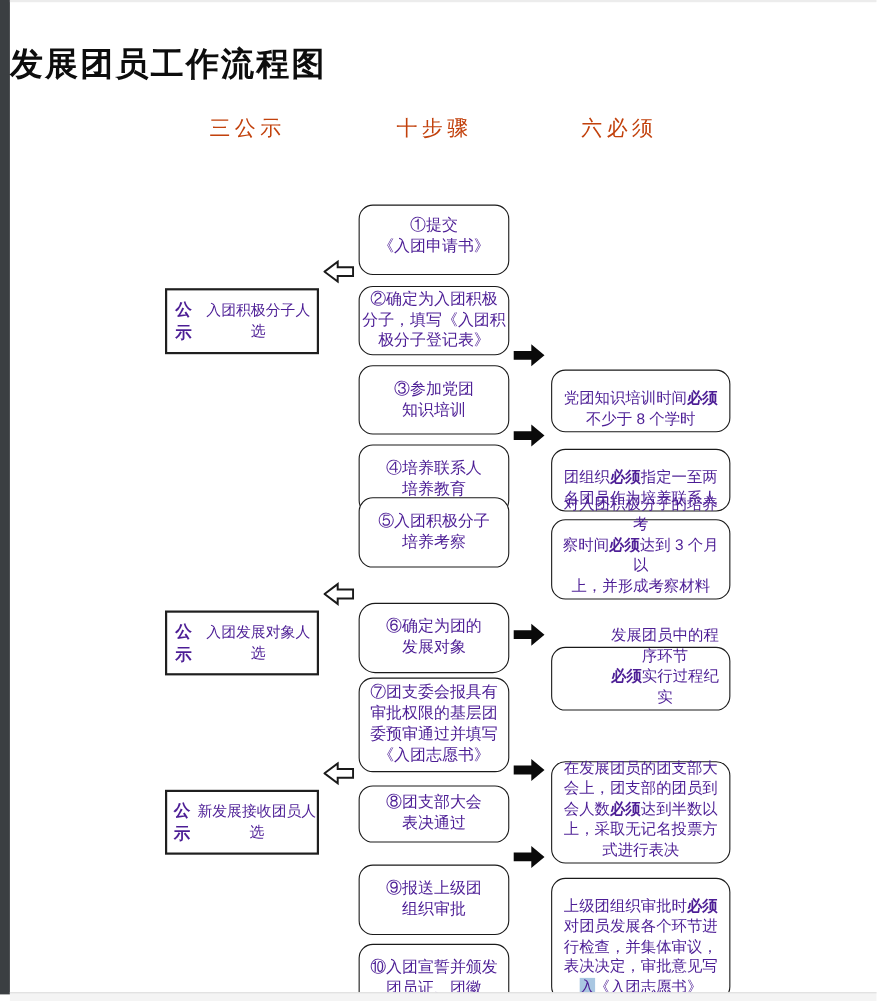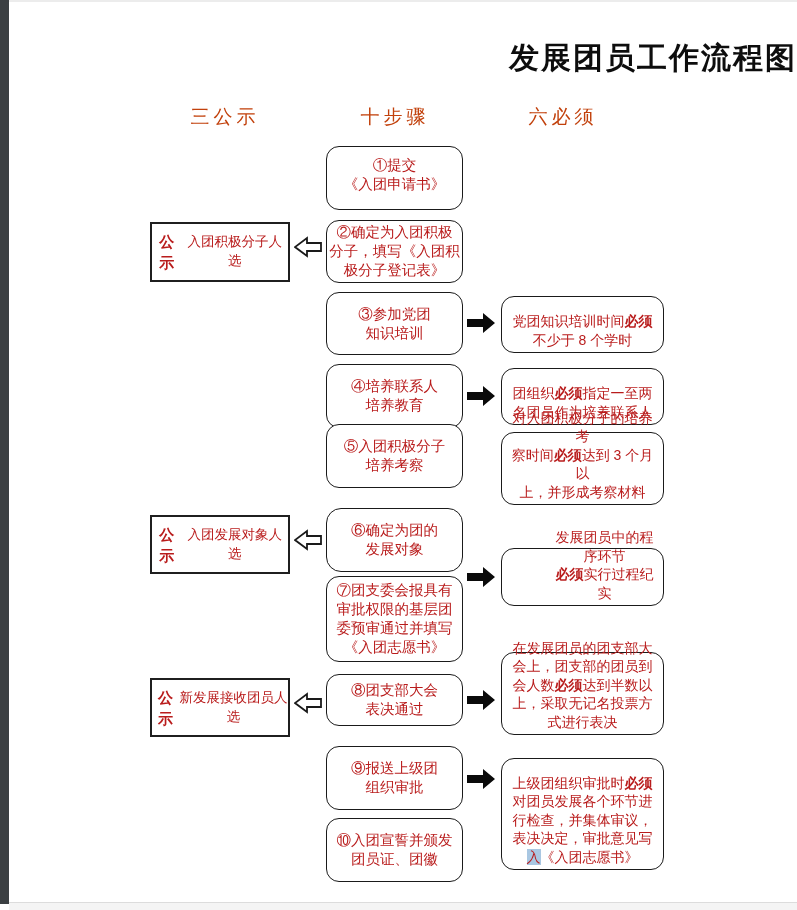--- a/index.html
+++ b/index.html
@@ -1,26 +1,26 @@
 <!DOCTYPE html>
 <html style="--highlight: #a9c7e2; --edge: #3b3f42; --border: #1a1a1a; --bottom_gap: #f4f4f4;"><head>
 <meta charset="utf-8">
 <style>
   html,body{margin:0;padding:0;}
   body{font-family:"Liberation Sans", sans-serif; background:#fff;}
   .page{position:relative; width:797px; height:910px; background:#ffffff; overflow:hidden;}
   .left-edge{position:absolute; left:0; top:0; width:9px; height:904px; background:var(--edge,#3b3f42);}
   .top-line{position:absolute; left:9px; top:0; right:0; height:2px; background:#ececec;}
   .bottom-gap{position:absolute; left:9px; bottom:0; width:788px; height:7px; background:var(--bottom_gap,#f4f4f4); border-top:1px solid #dcdcdc;}
-  .title{position:absolute; left:9px; top:38px; width:788px; margin:0; text-align:right;
+  .title{position:absolute; left:9px; top:38px; width:788px; margin:0; text-align:left;
          font-size:30px; font-weight:bold; color:#0d0d0d; letter-spacing:2px;}
   .col-header{position:absolute; top:104px; width:130px; text-align:center; font-size:19px;
               color:#c2410c; letter-spacing:4px; font-family:"Liberation Serif", serif;}
   .box{position:absolute; box-sizing:border-box; display:flex; align-items:center; justify-content:center;
-       text-align:center; color:#b91c1c;}
+       text-align:center; color:#4c1d95;margin-top:40px;}
   .step{border:1.6px solid var(--border,#1a1a1a); border-radius:13px; font-size:14.5px; line-height:1.3;
         white-space:pre-line; background:#fff;}
   .step.top{align-items:flex-start; padding-top:9px;}
   .notice{border:2px solid #1f1f1f; flex-direction:row; background:#fff;}
   .notice-title{font-weight:bold; font-size:15px; line-height:1.4;}
   .notice-sub{font-size:13.5px; line-height:1.4;}
   .req{border:1.6px solid var(--border,#1a1a1a); border-radius:13px; font-size:14px; line-height:1.32;
        white-space:pre-line; background:#fff; padding:3px 4px;align-items:flex-end;}
   .seg-bold{font-weight:bold;}
   .seg-highlight{background:var(--highlight,#a9c7e2);}
@@ -41,21 +41,21 @@
 
   <div class="box step top" style="left:326px;top:146px;width:137px;height:64px;">①提交
 《入团申请书》</div>
   <div class="box step" style="left:326px;top:220px;width:137px;height:63px;">②确定为入团积极
 分子，填写《入团积
 极分子登记表》</div>
   <div class="box step" style="left:326px;top:292px;width:137px;height:63px;">③参加党团
 知识培训</div>
   <div class="box step" style="left:326px;top:364px;width:137px;height:64px;">④培养联系人
 培养教育</div>
-  <div class="box step" style="left:326px;top:424px;width:137px;height:64px;">⑤入团积极分子
+  <div class="box step" style="left:326px;top:412px;width:137px;height:64px;">⑤入团积极分子
 培养考察</div>
   <div class="box step" style="left:326px;top:508px;width:137px;height:64px;border-radius:15px;">⑥确定为团的
 发展对象</div>
   <div class="box step" style="left:326px;top:576px;width:137px;height:86px;">⑦团支委会报具有
 审批权限的基层团
 委预审通过并填写
 《入团志愿书》</div>
   <div class="box step" style="left:326px;top:674px;width:137px;height:52px;">⑧团支部大会
 表决通过</div>
   <div class="box step" style="left:326px;top:746px;width:137px;height:64px;">⑨报送上级团
@@ -78,21 +78,21 @@
 
   <div class="box req" style="left:501px;top:296px;width:163px;height:57px;"><span><span>党团知识培训时间</span><span class="seg-bold">必须</span><span>
 不少于 8 个学时</span></span></div>
   <div class="box req" style="left:501px;top:368px;width:163px;height:57px;"><span><span>团组织</span><span class="seg-bold">必须</span><span>指定一至两
 名团员作为培养联系人</span></span></div>
   <div class="box req" style="left:501px;top:432px;width:163px;height:73px;"><span><span>对入团积极分子的培养考
 察时间</span><span class="seg-bold">必须</span><span>达到 3 个月以
 上，并形成考察材料</span></span></div>
   <div class="box req" style="left:501px;top:548px;width:163px;height:58px;padding-left:48px;"><span><span>发展团员中的程序环节
 </span><span class="seg-bold">必须</span><span>实行过程纪实</span></span></div>
-  <div class="box req" style="left:501px;top:652px;width:163px;height:83px;"><span><span>在发展团员的团支部大
+  <div class="box req" style="left:501px;top:652px;width:163px;height:93px;"><span><span>在发展团员的团支部大
 会上，团支部的团员到
 会人数</span><span class="seg-bold">必须</span><span>达到半数以
 上，采取无记名投票方
 式进行表决</span></span></div>
   <div class="box req" style="left:501px;top:758px;width:163px;height:112px;"><span><span>上级团组织审批时</span><span class="seg-bold">必须</span><span>
 对团员发展各个环节进
 行检查，并集体审议，
 表决决定，审批意见写
 </span><span class="seg-highlight">入</span><span>《入团志愿书》</span></span></div>
 

